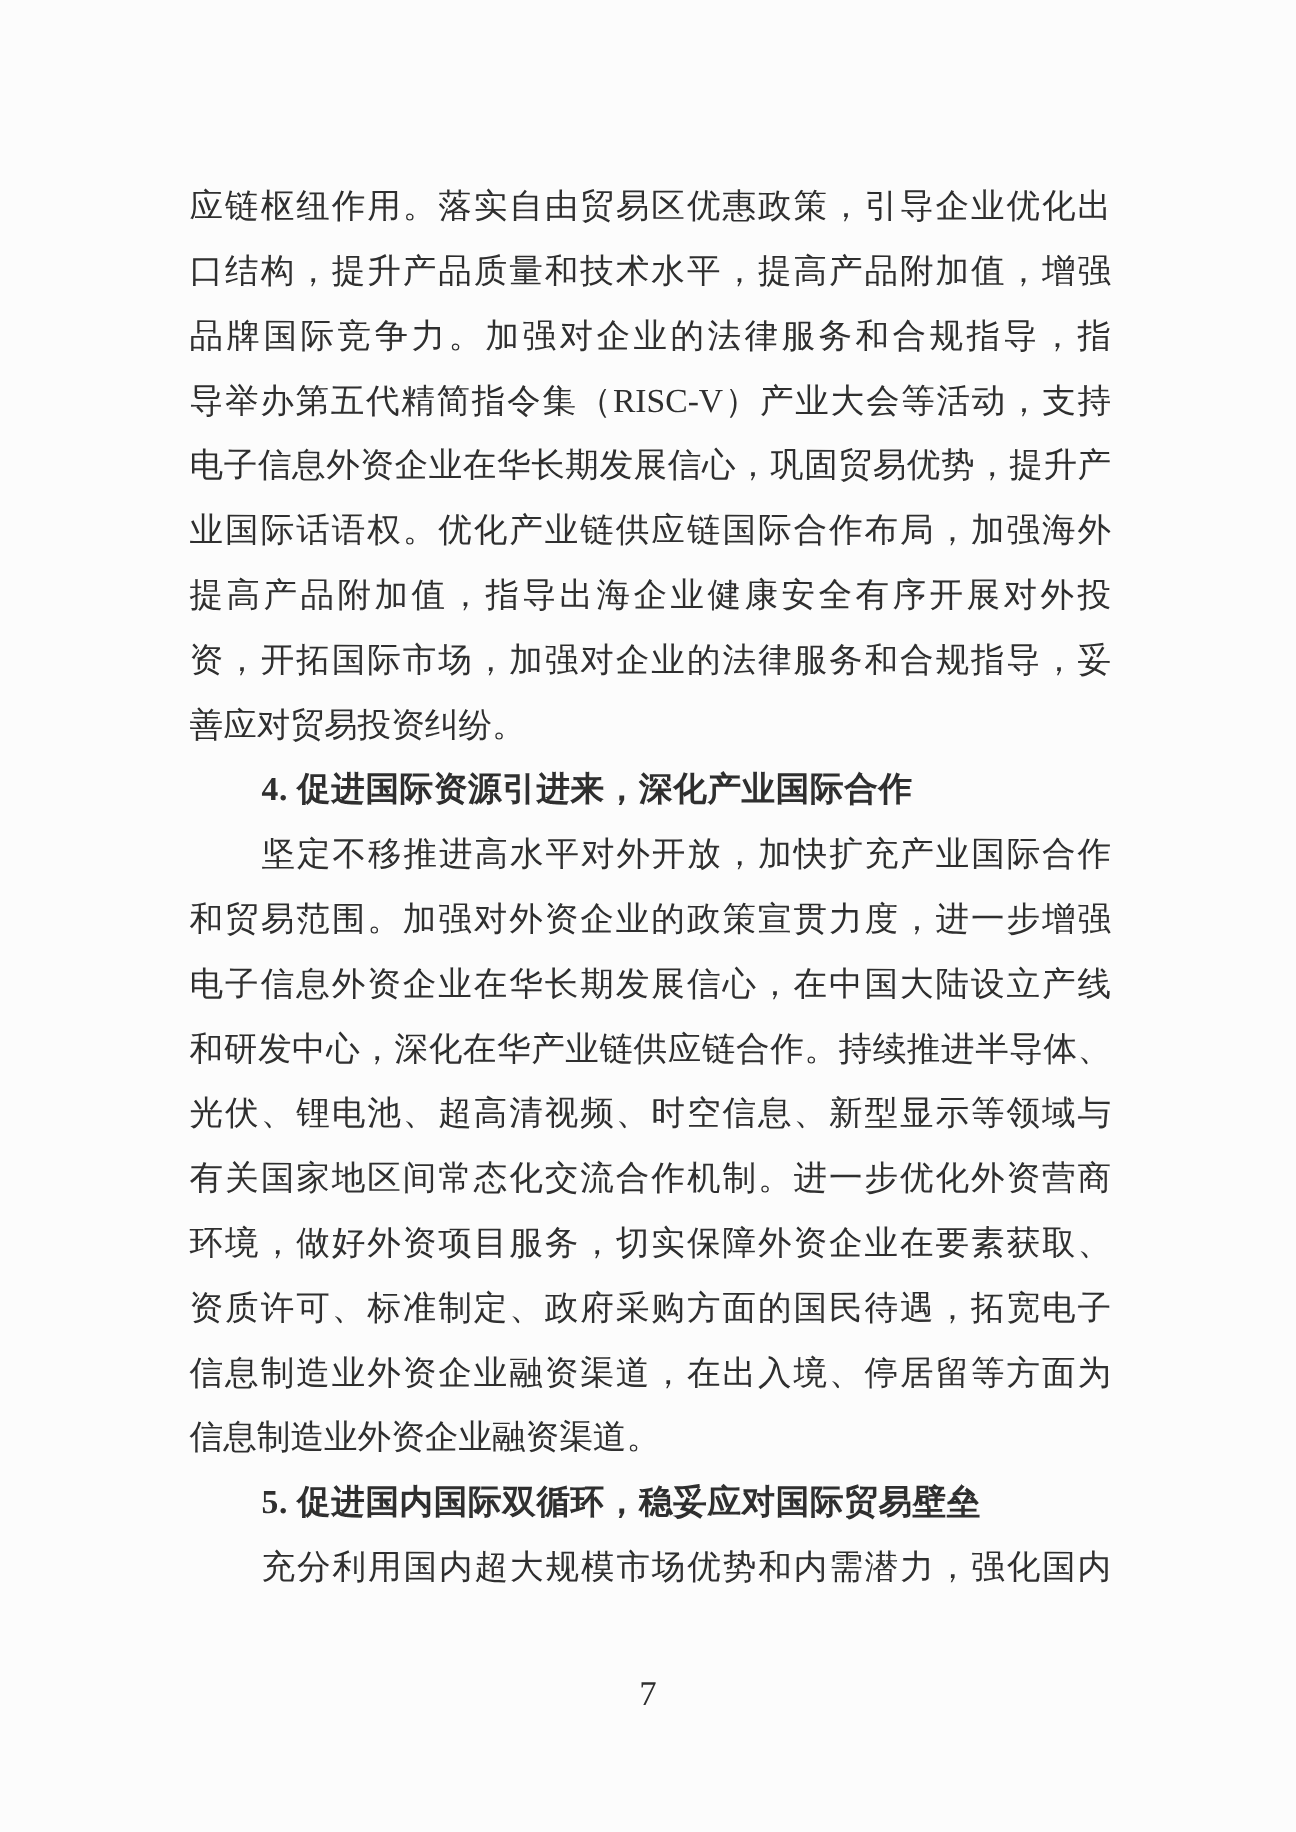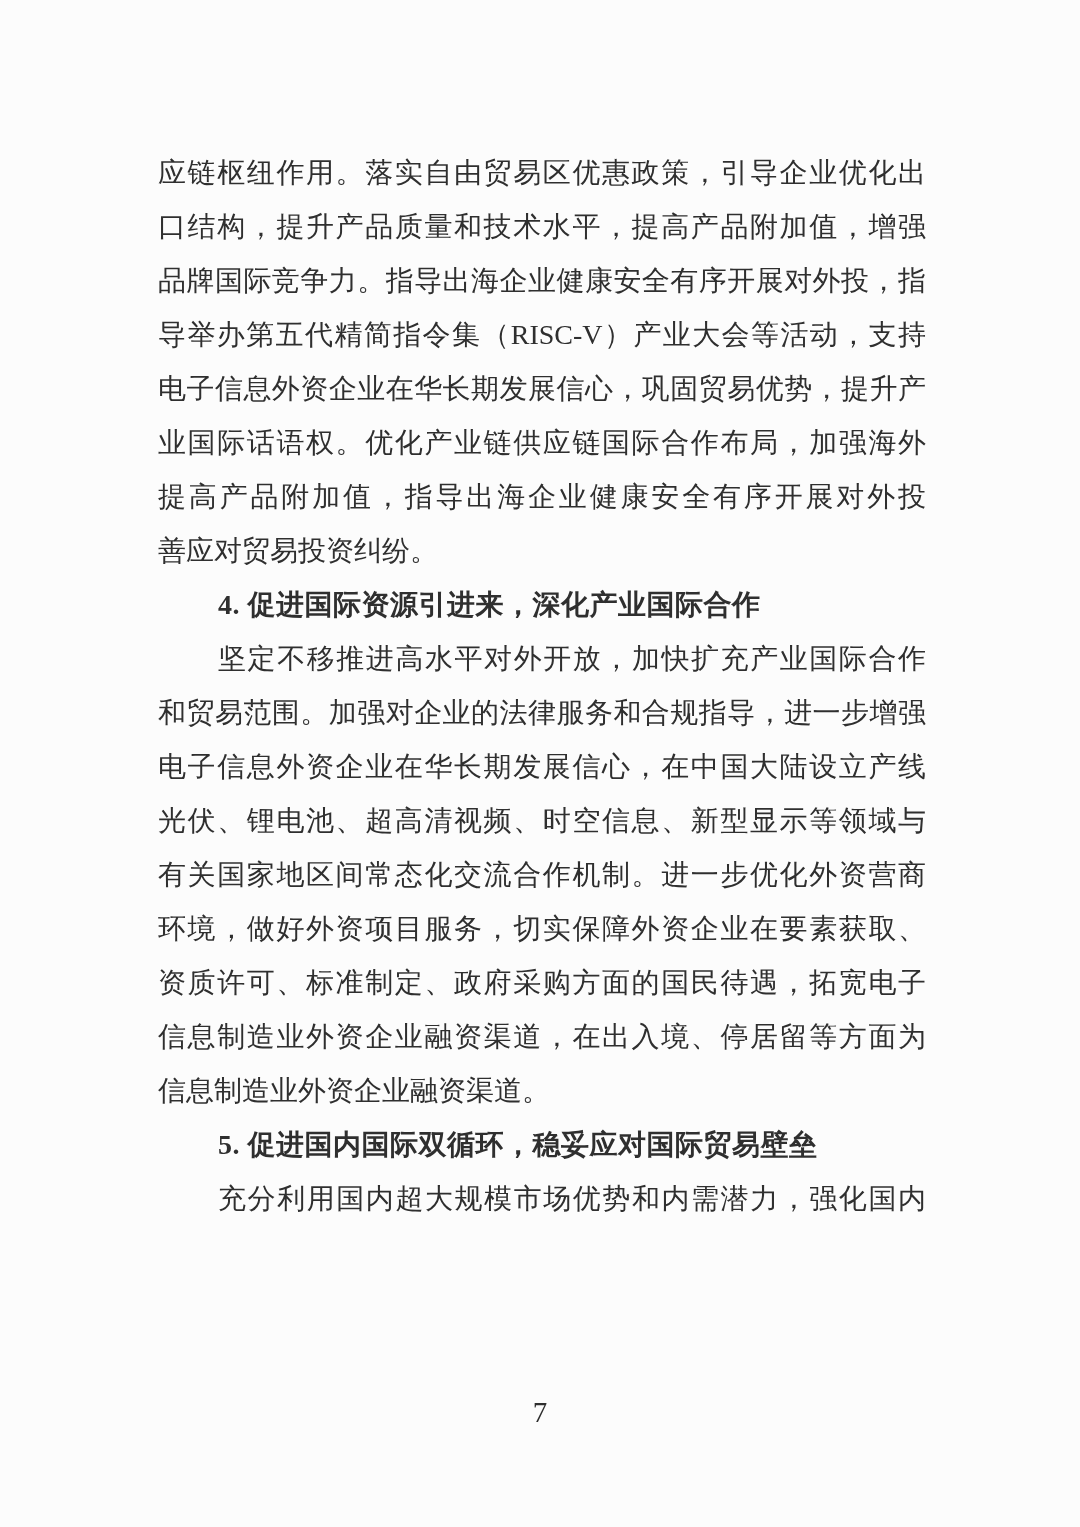--- a/index.html
+++ b/index.html
@@ -57,30 +57,32 @@
     color: var(--text-color, #2f2f2f);
   }
 </style>
 </head>
 <body>
 
 <div class="page">
   <main class="doc-body">
       <div class="line justify">应链枢纽作用。落实自由贸易区优惠政策，引导企业优化出</div>
       <div class="line justify">口结构，提升产品质量和技术水平，提高产品附加值，增强</div>
-      <div class="line justify">品牌国际竞争力。指导出海企业健康安全有序开展对外投，指</div>
+      <div class="line justify">品牌国际竞争力。加强对企业的法律服务和合规指导，指</div>
       <div class="line justify">导举办第五代精简指令集（RISC-V）产业大会等活动，支持</div>
       <div class="line justify">电子信息外资企业在华长期发展信心，巩固贸易优势，提升产</div>
       <div class="line justify">业国际话语权。优化产业链供应链国际合作布局，加强海外</div>
       <div class="line justify">提高产品附加值，指导出海企业健康安全有序开展对外投</div>
+      <div class="line justify">资，开拓国际市场，加强对企业的法律服务和合规指导，妥</div>
       <div class="line">善应对贸易投资纠纷。</div>
       <div class="line heading">4. 促进国际资源引进来，深化产业国际合作</div>
       <div class="line justify indent">坚定不移推进高水平对外开放，加快扩充产业国际合作</div>
-      <div class="line justify">和贸易范围。加强对企业的法律服务和合规指导，进一步增强</div>
+      <div class="line justify">和贸易范围。加强对外资企业的政策宣贯力度，进一步增强</div>
       <div class="line justify">电子信息外资企业在华长期发展信心，在中国大陆设立产线</div>
+      <div class="line justify">和研发中心，深化在华产业链供应链合作。持续推进半导体、</div>
       <div class="line justify">光伏、锂电池、超高清视频、时空信息、新型显示等领域与</div>
       <div class="line justify">有关国家地区间常态化交流合作机制。进一步优化外资营商</div>
       <div class="line justify">环境，做好外资项目服务，切实保障外资企业在要素获取、</div>
       <div class="line justify">资质许可、标准制定、政府采购方面的国民待遇，拓宽电子</div>
       <div class="line justify">信息制造业外资企业融资渠道，在出入境、停居留等方面为</div>
       <div class="line">信息制造业外资企业融资渠道。</div>
       <div class="line heading">5. 促进国内国际双循环，稳妥应对国际贸易壁垒</div>
       <div class="line justify indent">充分利用国内超大规模市场优势和内需潜力，强化国内</div>
     </main>
   <div class="page-footer">

